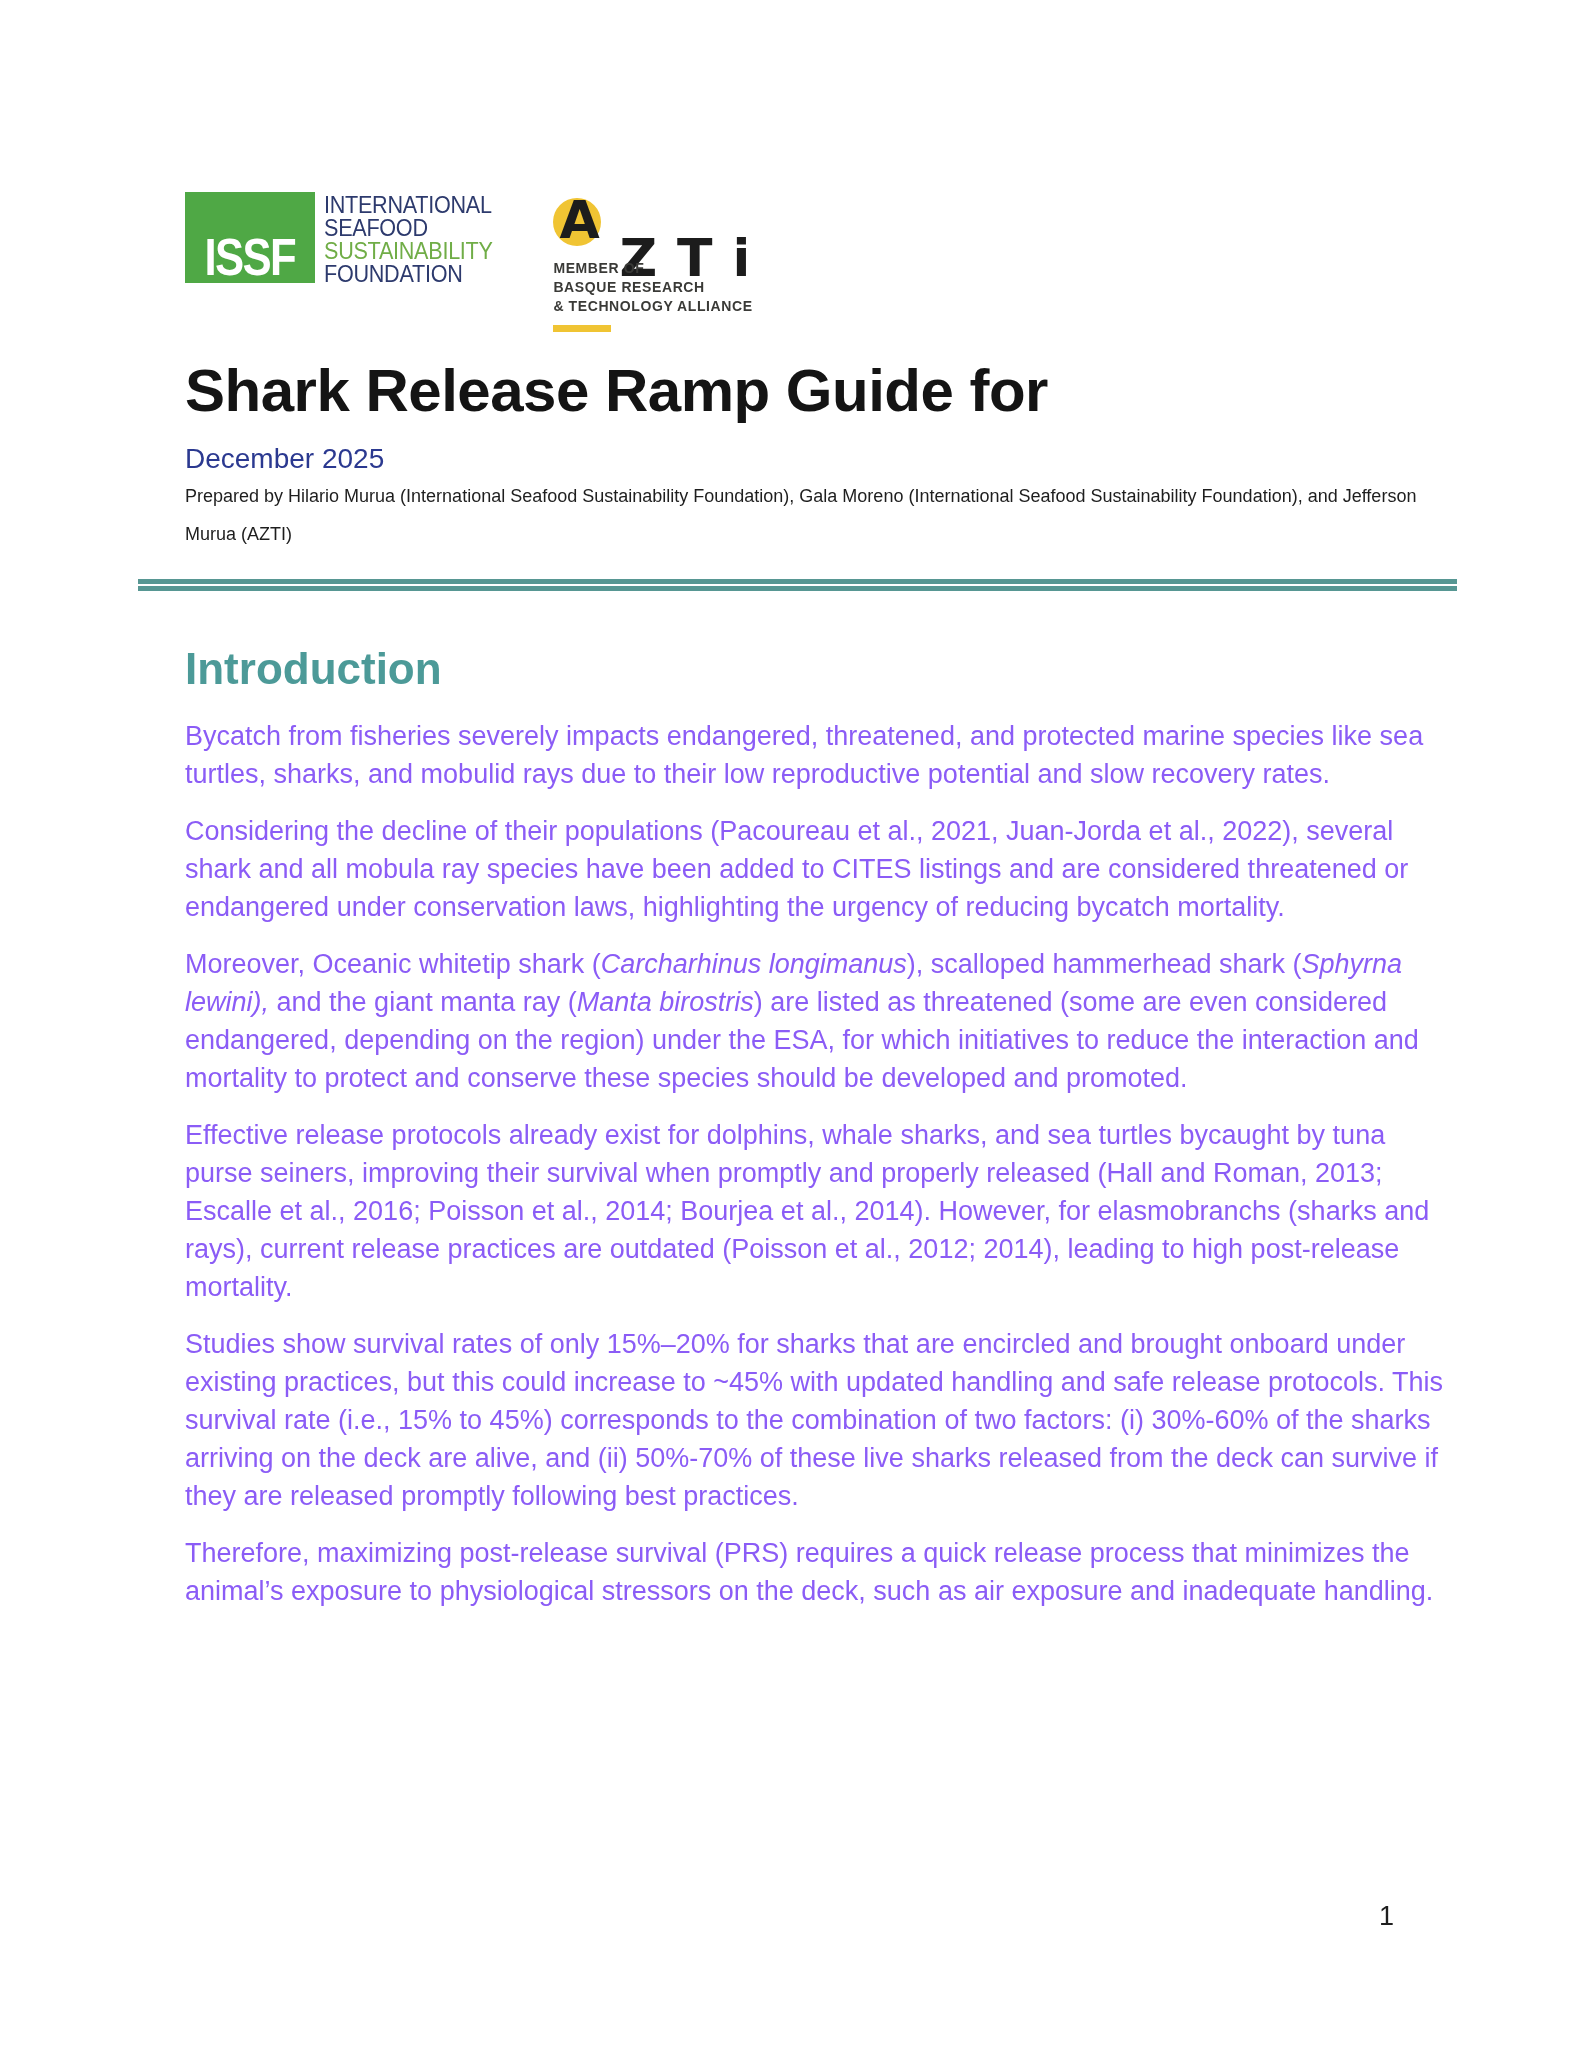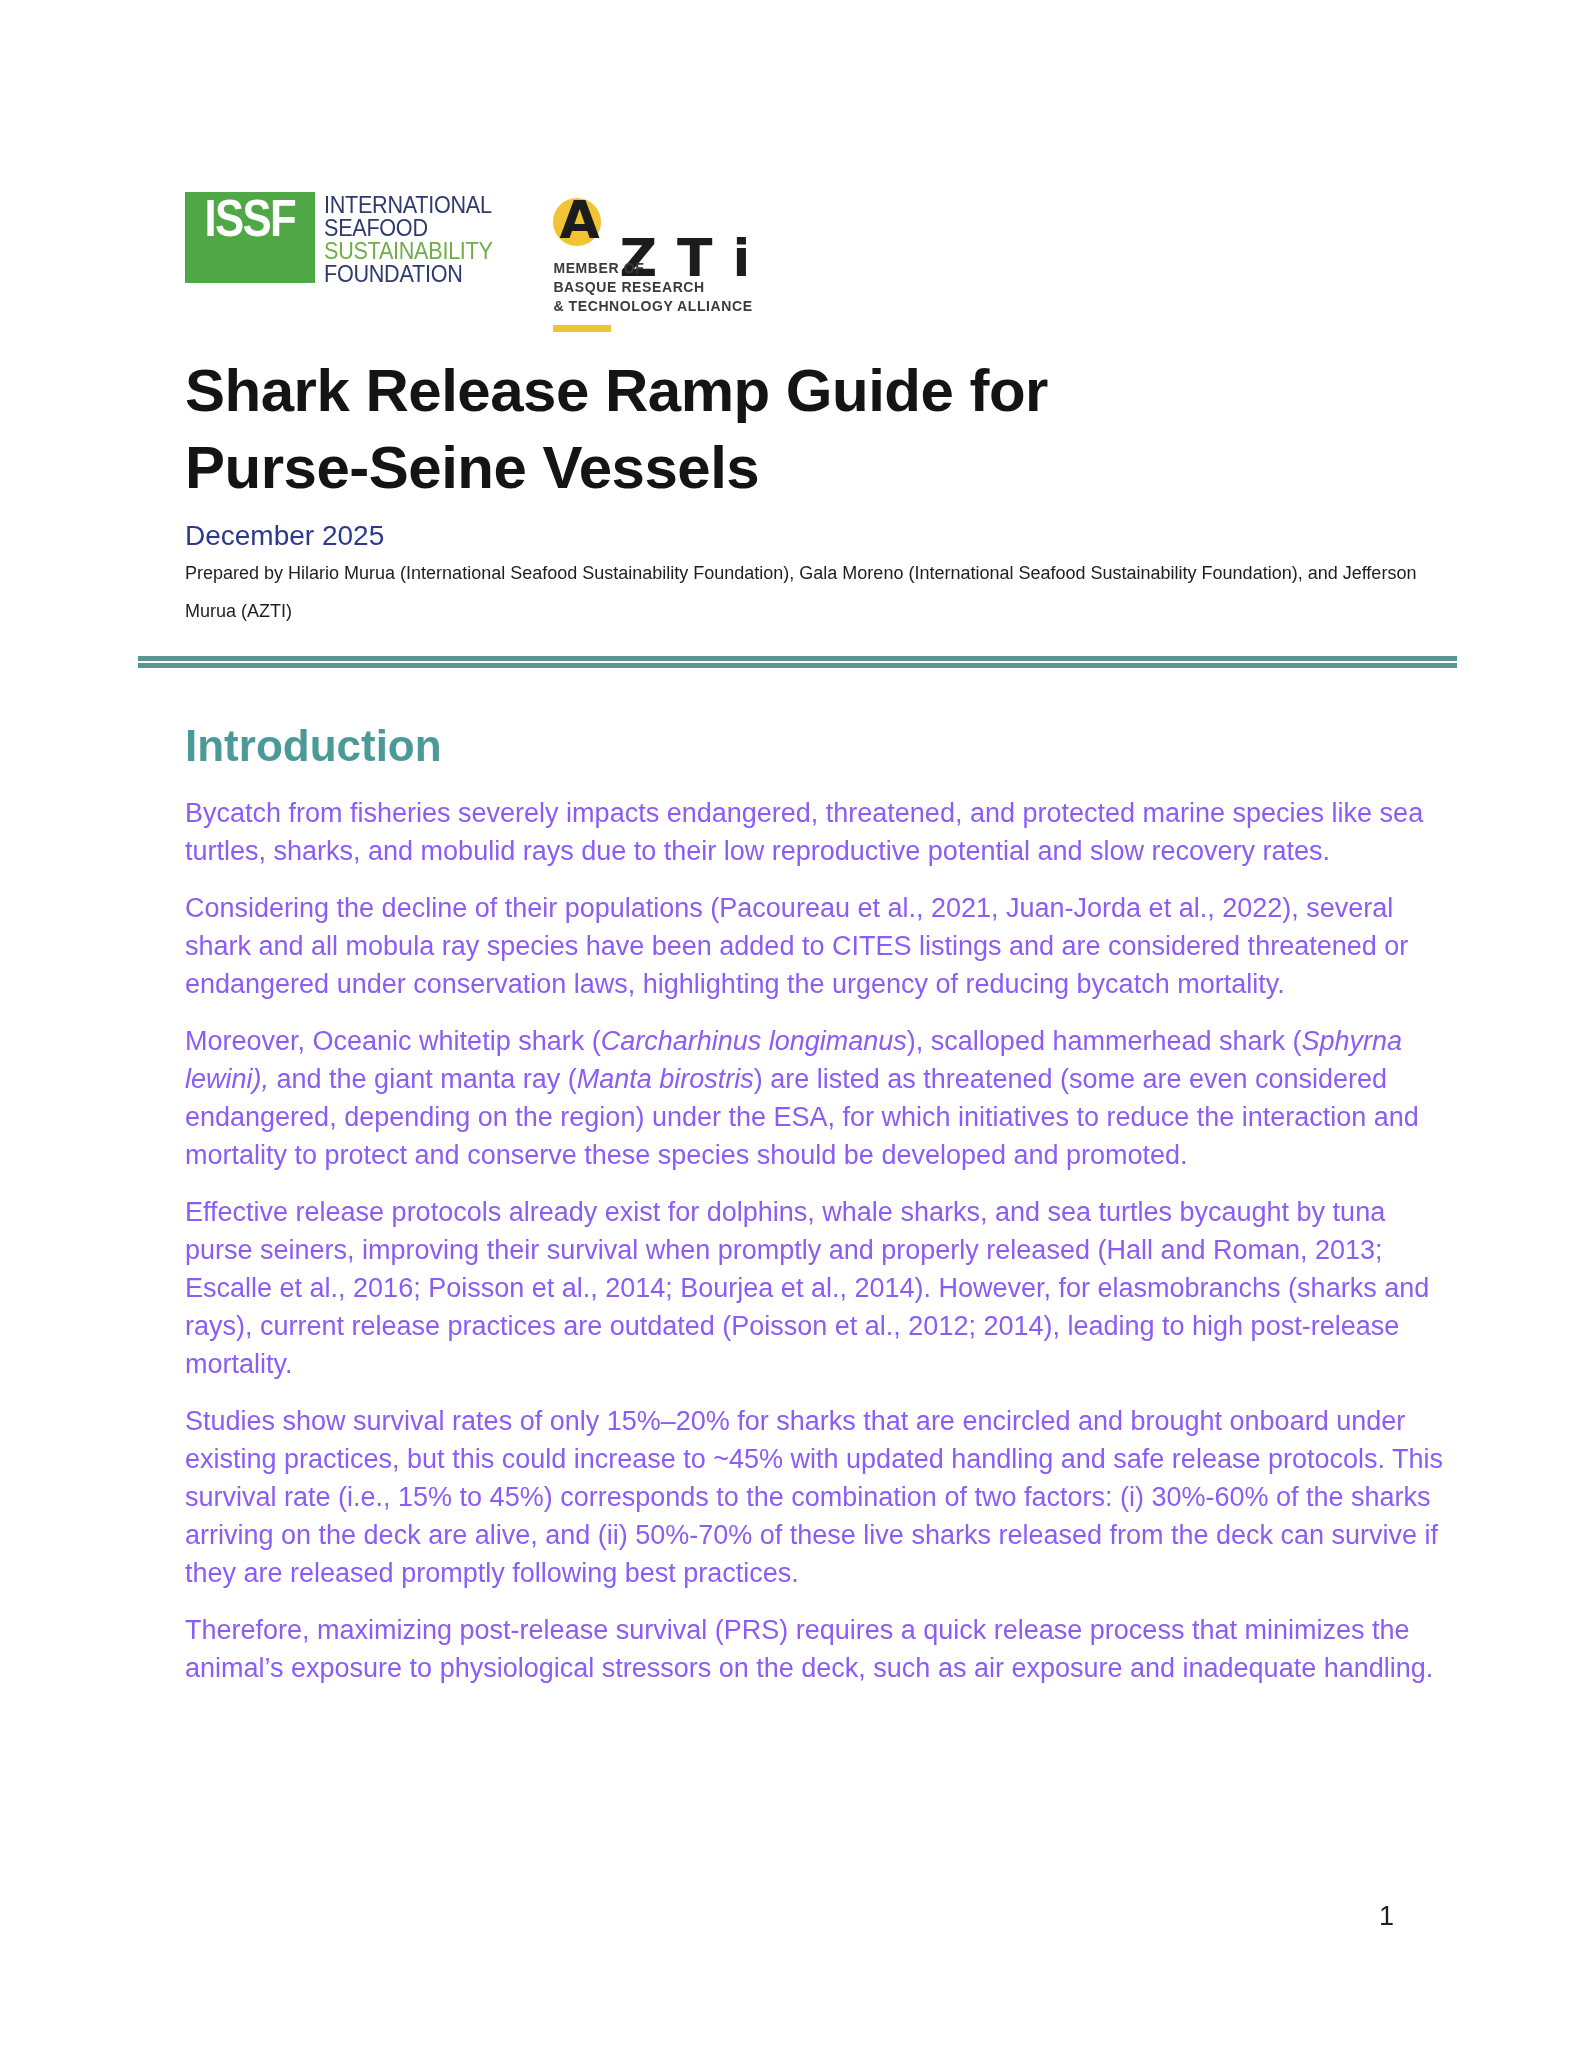--- a/index.html
+++ b/index.html
@@ -20,21 +20,21 @@
     width: 1272px;
     padding-top: 192px;
   }
 
   
   .logos { display: flex; align-items: flex-start; gap: 42px; height: 134px; }
   .issf { display: flex; align-items: flex-start; }
   .issf-box {
     width: 130px; height: 91px;
     background: var(--issf-green, #4fa845);
-    display: flex; align-items: flex-start; justify-content: center;
+    display: flex; align-items: flex-end; justify-content: center;
     flex: 0 0 auto;
   }
   .issf-box span {
     color: #ffffff; font-weight: bold; font-size: 52px;
     letter-spacing: -2px;
     transform: scaleX(0.84); transform-origin: center;
     line-height: 1;
   }
   .issf-lines { margin-left: 9px; padding-top: 1px; }
   .issf-lines div {
@@ -158,21 +158,21 @@
         </div>
         <div class="azti-member">
             <div>MEMBER OF</div>
             <div>BASQUE RESEARCH</div>
             <div>&amp; TECHNOLOGY ALLIANCE</div>
           </div>
         <div class="azti-bar"></div>
       </div>
     </div>
 
-    <h1 class="title"><span>Shark Release Ramp Guide for</span><br><span>Purse-Seine Vessels</span></h1>
+    <h1 class="title"><span>Shark Release Ramp Guide for</span><br></h1>
 
     <div class="date">December 2025</div>
 
     <div class="prepared">Prepared by Hilario Murua (International Seafood Sustainability Foundation), Gala Moreno (International Seafood Sustainability Foundation), and Jefferson Murua (AZTI)</div>
 
     <div class="rule rule-top"></div>
 
 
     <div class="rule rule-bottom"></div>
 

